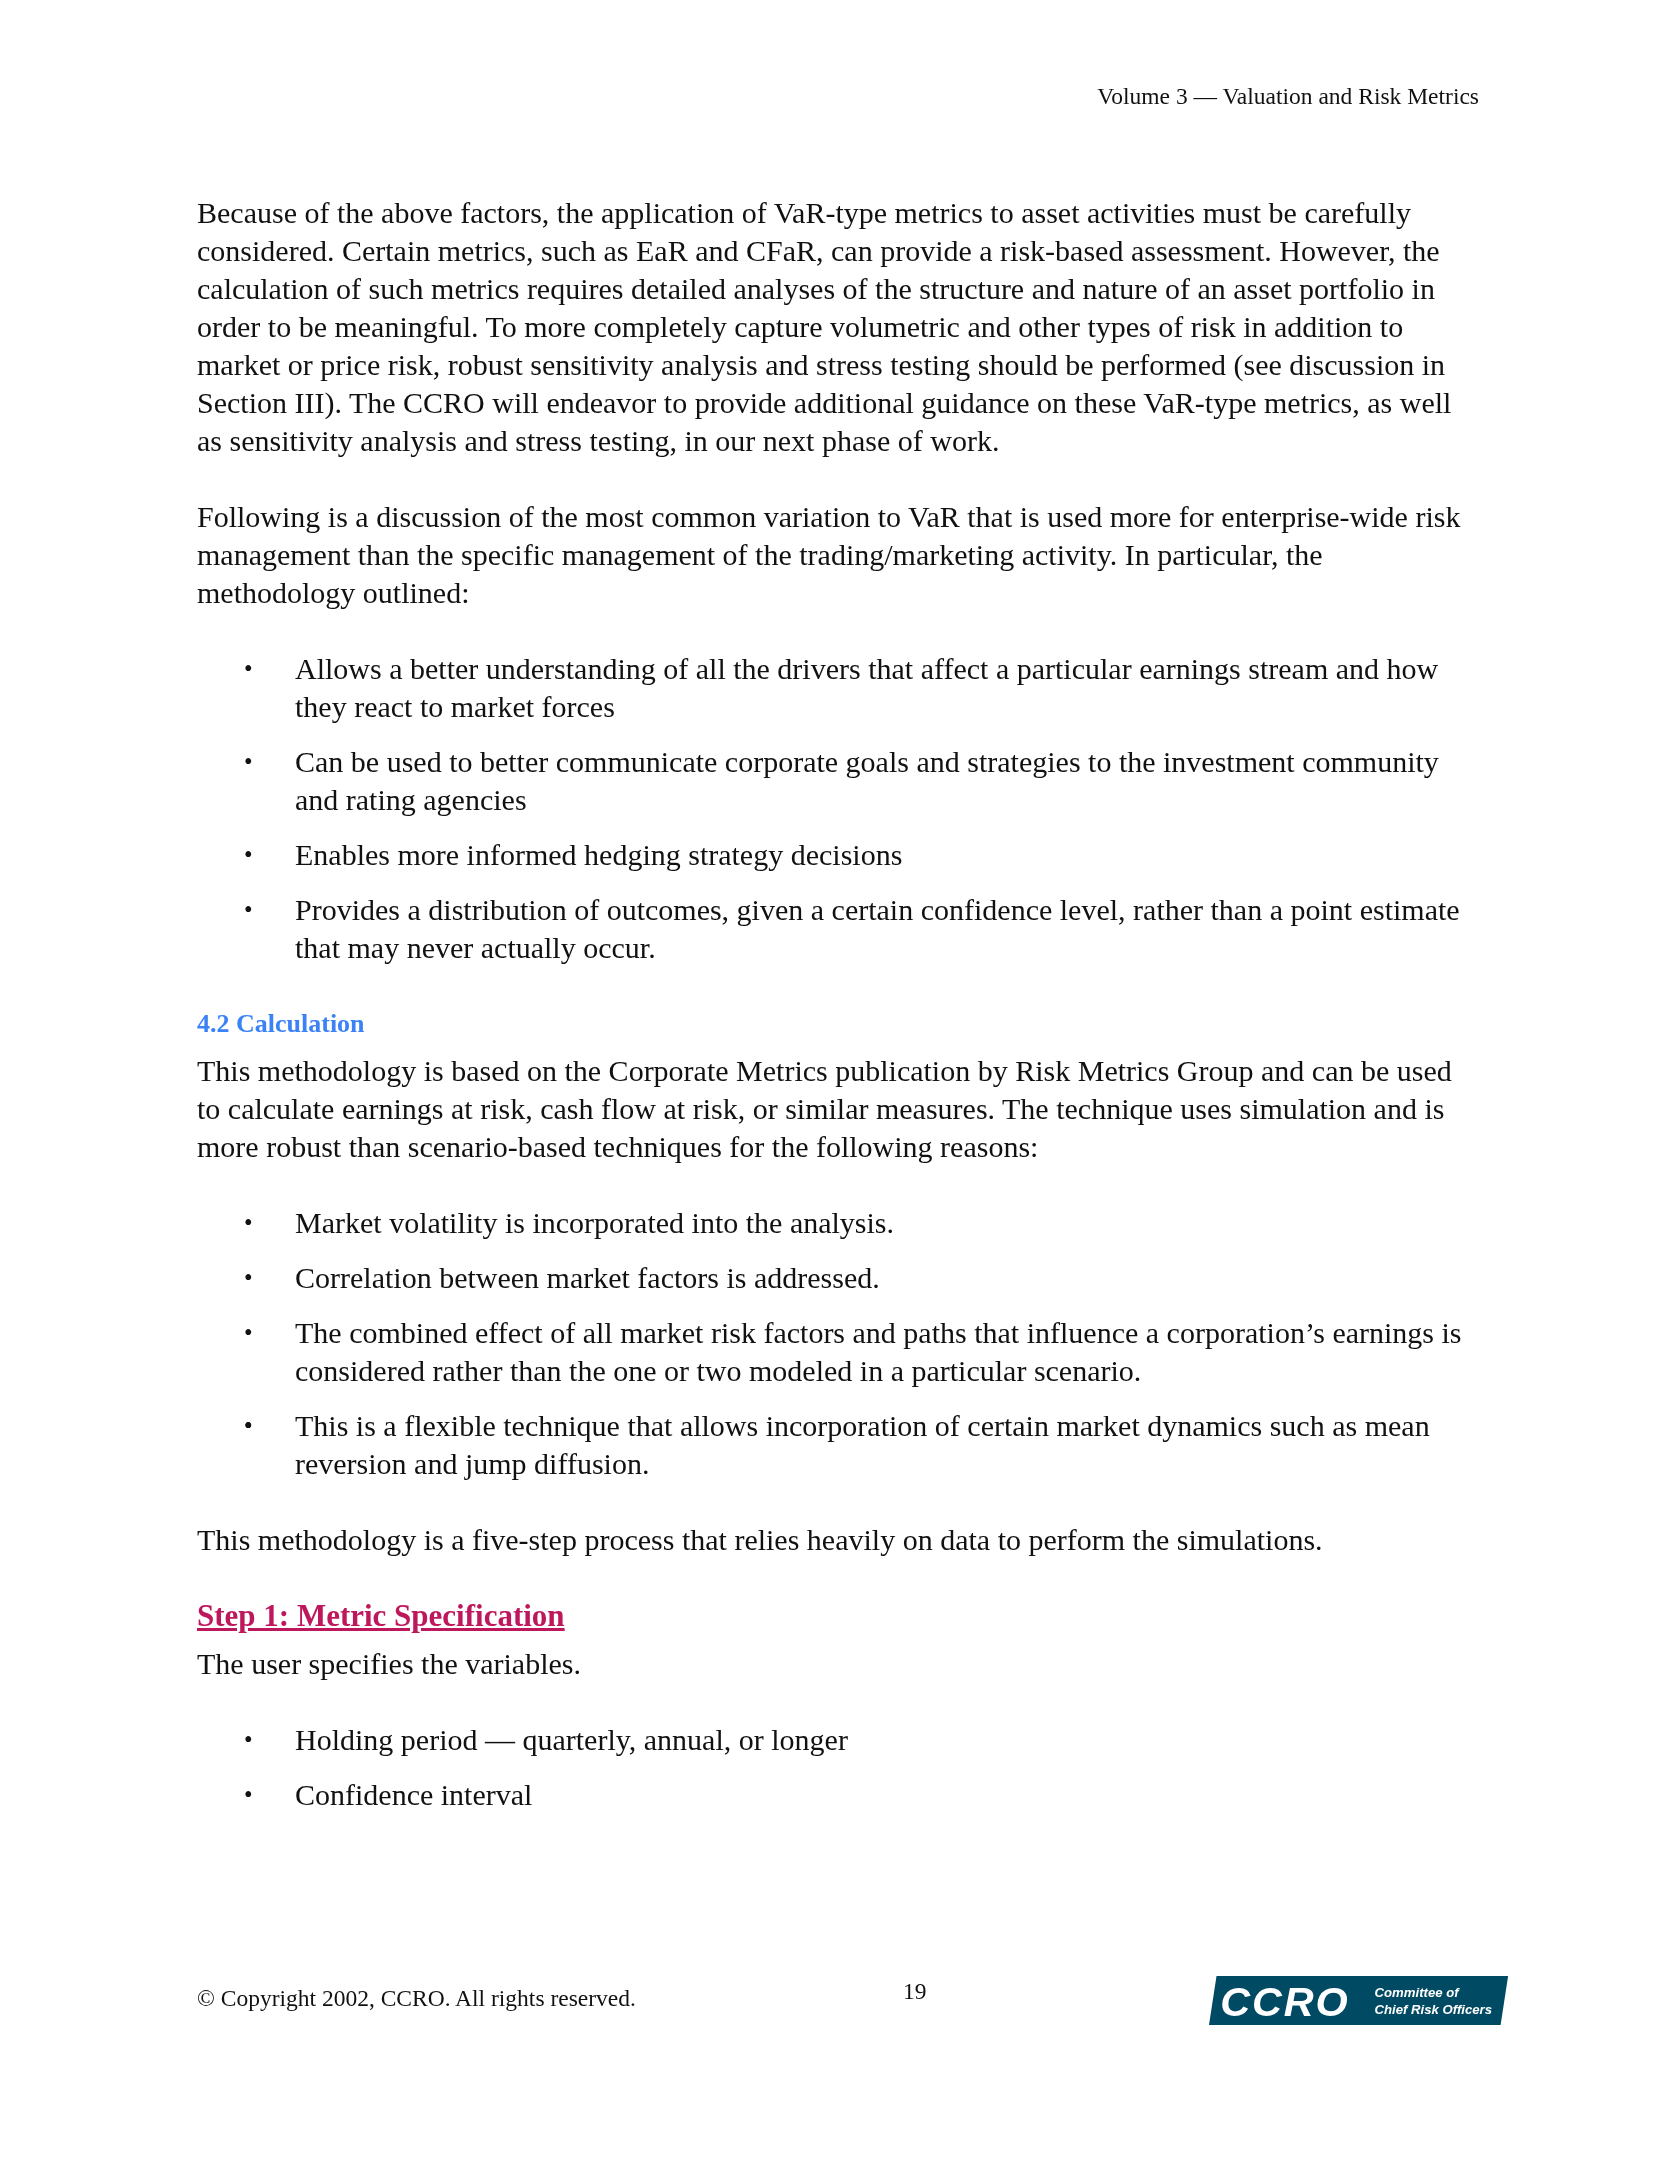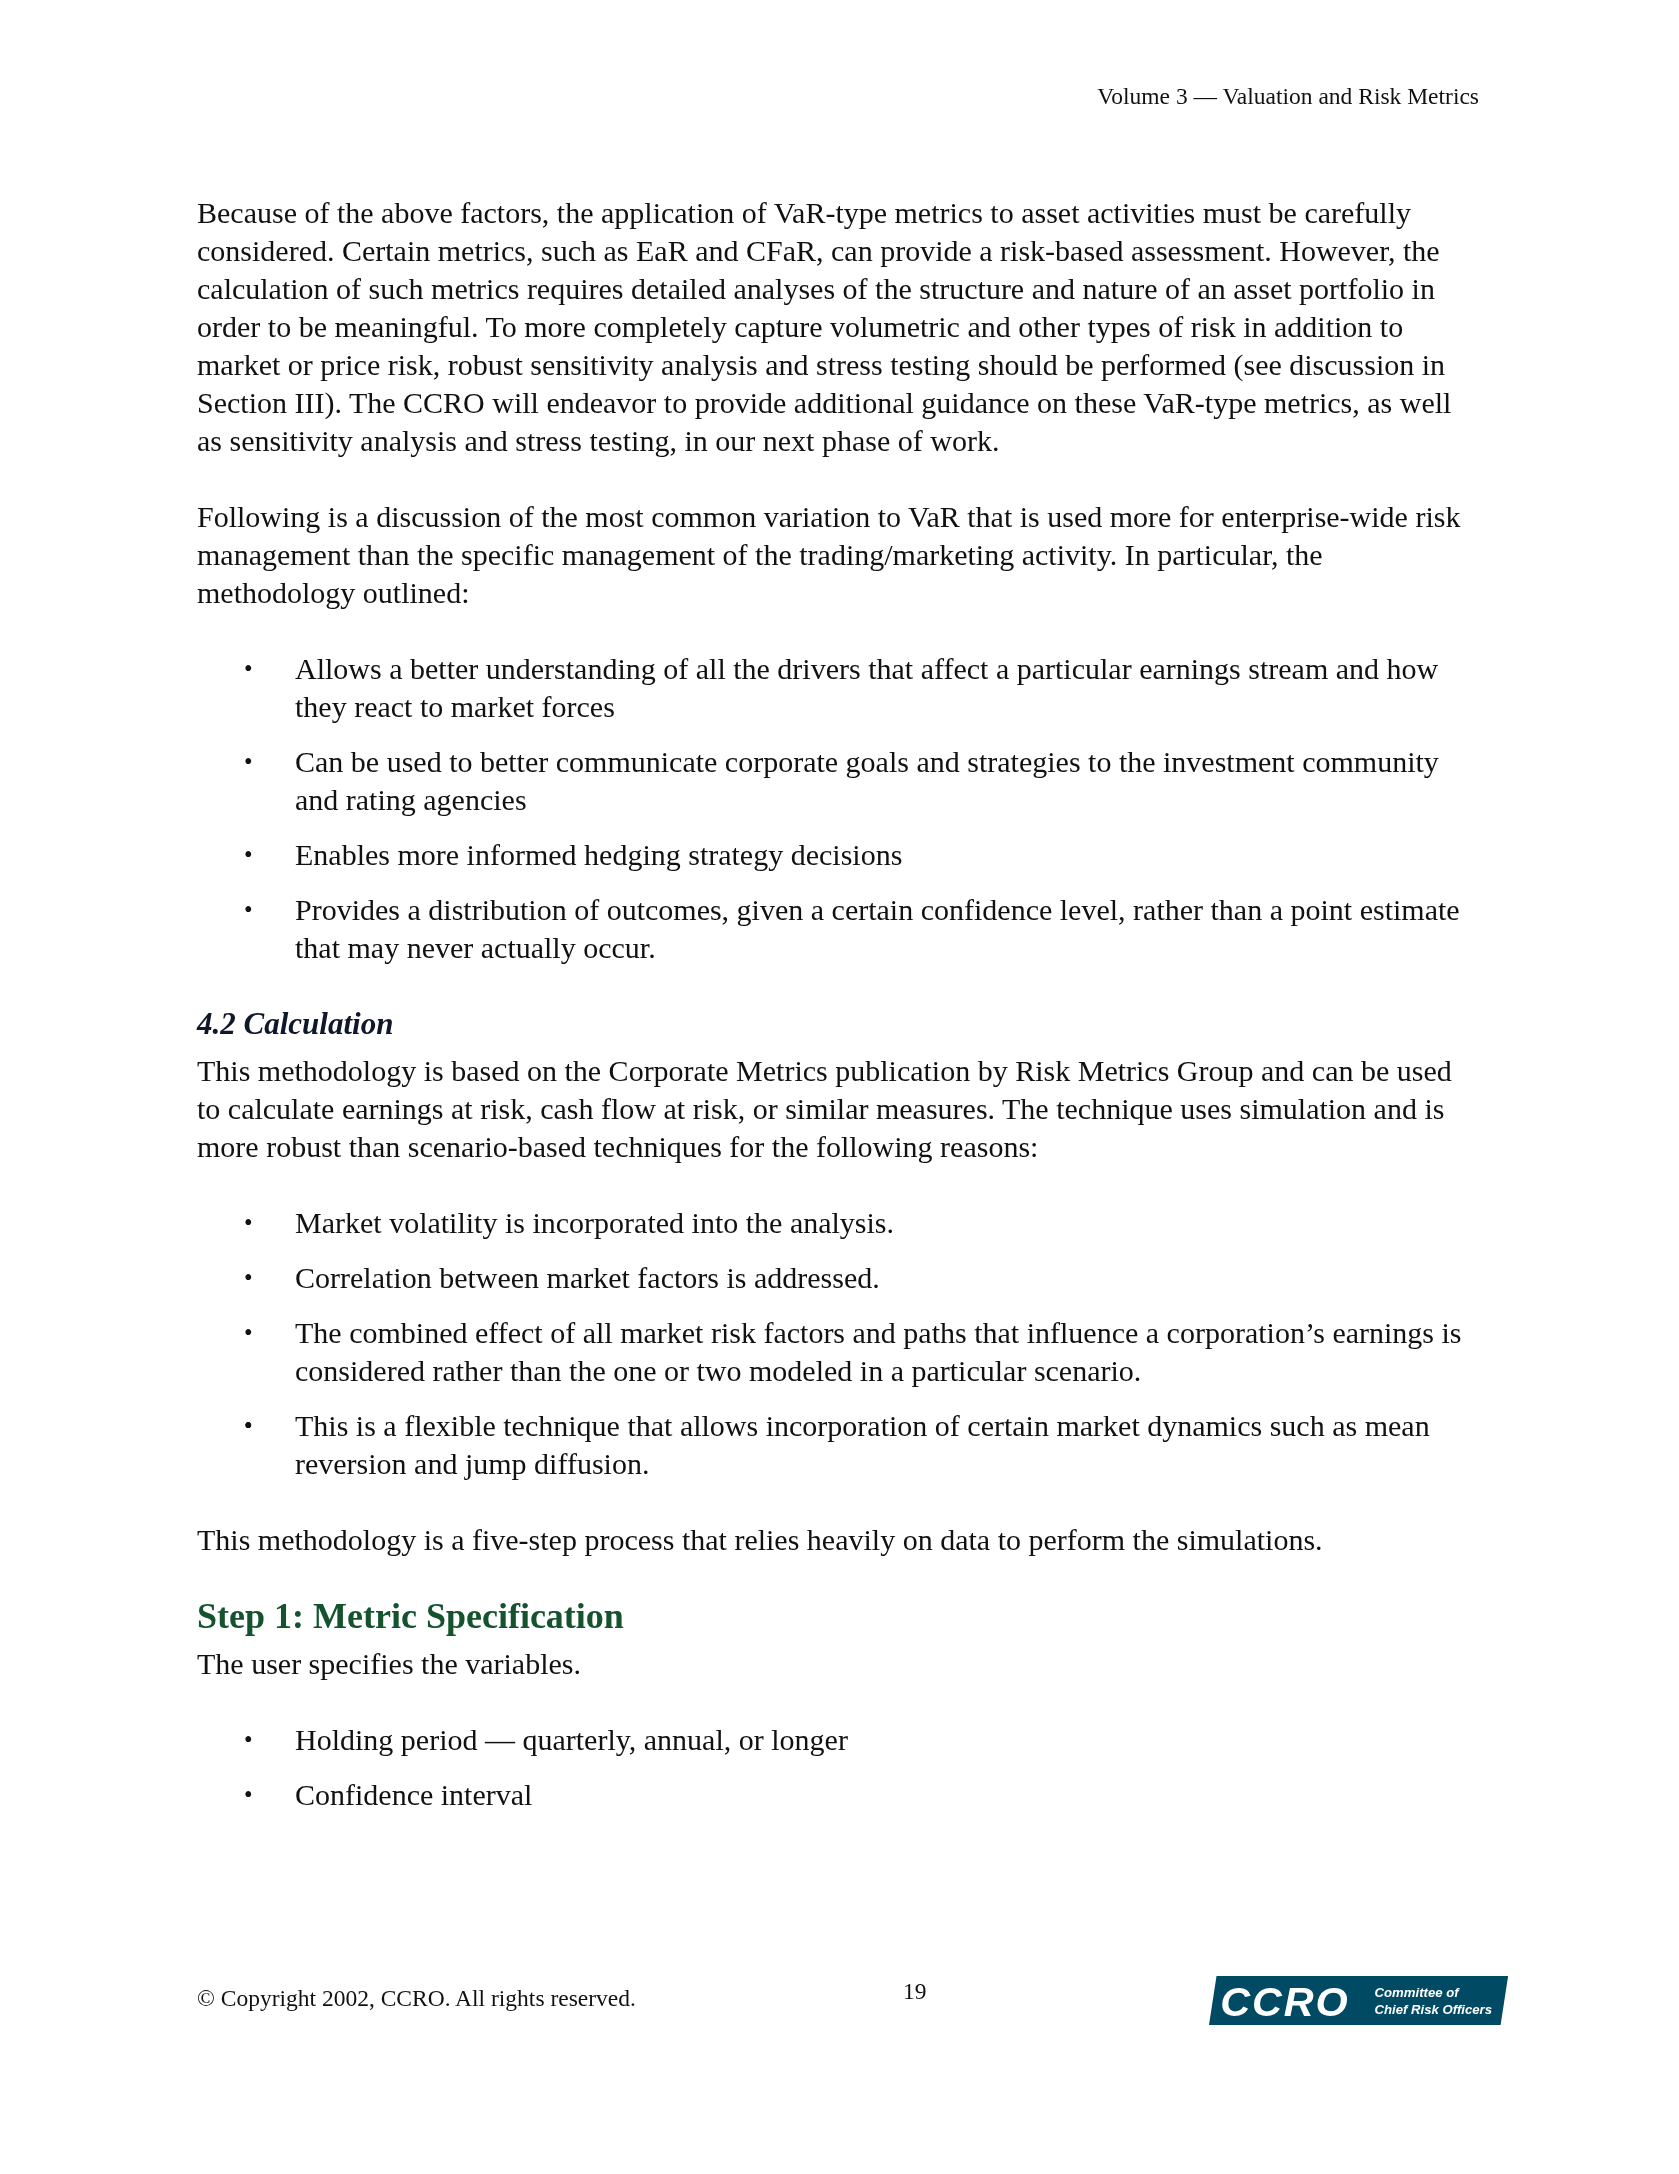--- a/index.html
+++ b/index.html
@@ -44,33 +44,33 @@
       padding-left: 98px;
       margin-bottom: 17px;
     }
     .bullets li .bullet {
       position: absolute;
       left: 47px;
       top: 0;
       font-size: 24.5px;
     }
     .section-heading {
-      font-style: italic;
       font-weight: bold;
-      color: #0f172a;
-      font-size: 31px;
+      color: #3b82f6;
+      font-size: 26px;
       margin: 0 0 9.4px 0;
       line-height: 38px;
     }
     .step-heading {
       font-weight: bold;
-      color: #14532d;
-      font-size: 36px;
+      color: #be185d;
+      font-size: 31px;
       margin: 0 0 9.4px 0;
       line-height: 38px;
+      text-decoration: underline;
     }
     .footer {
       position: absolute;
       top: 1976px;
       left: 197px;
       width: 1318px;
       height: 56px;
       font-size: 23.5px;
     }
     .copyright {

